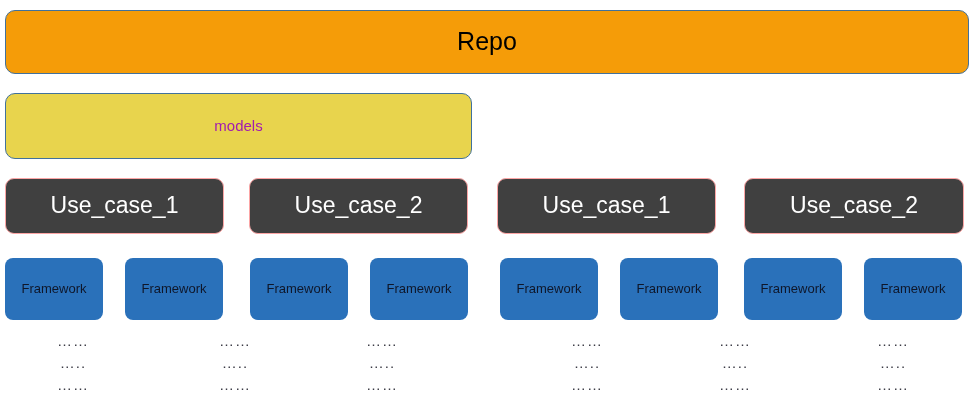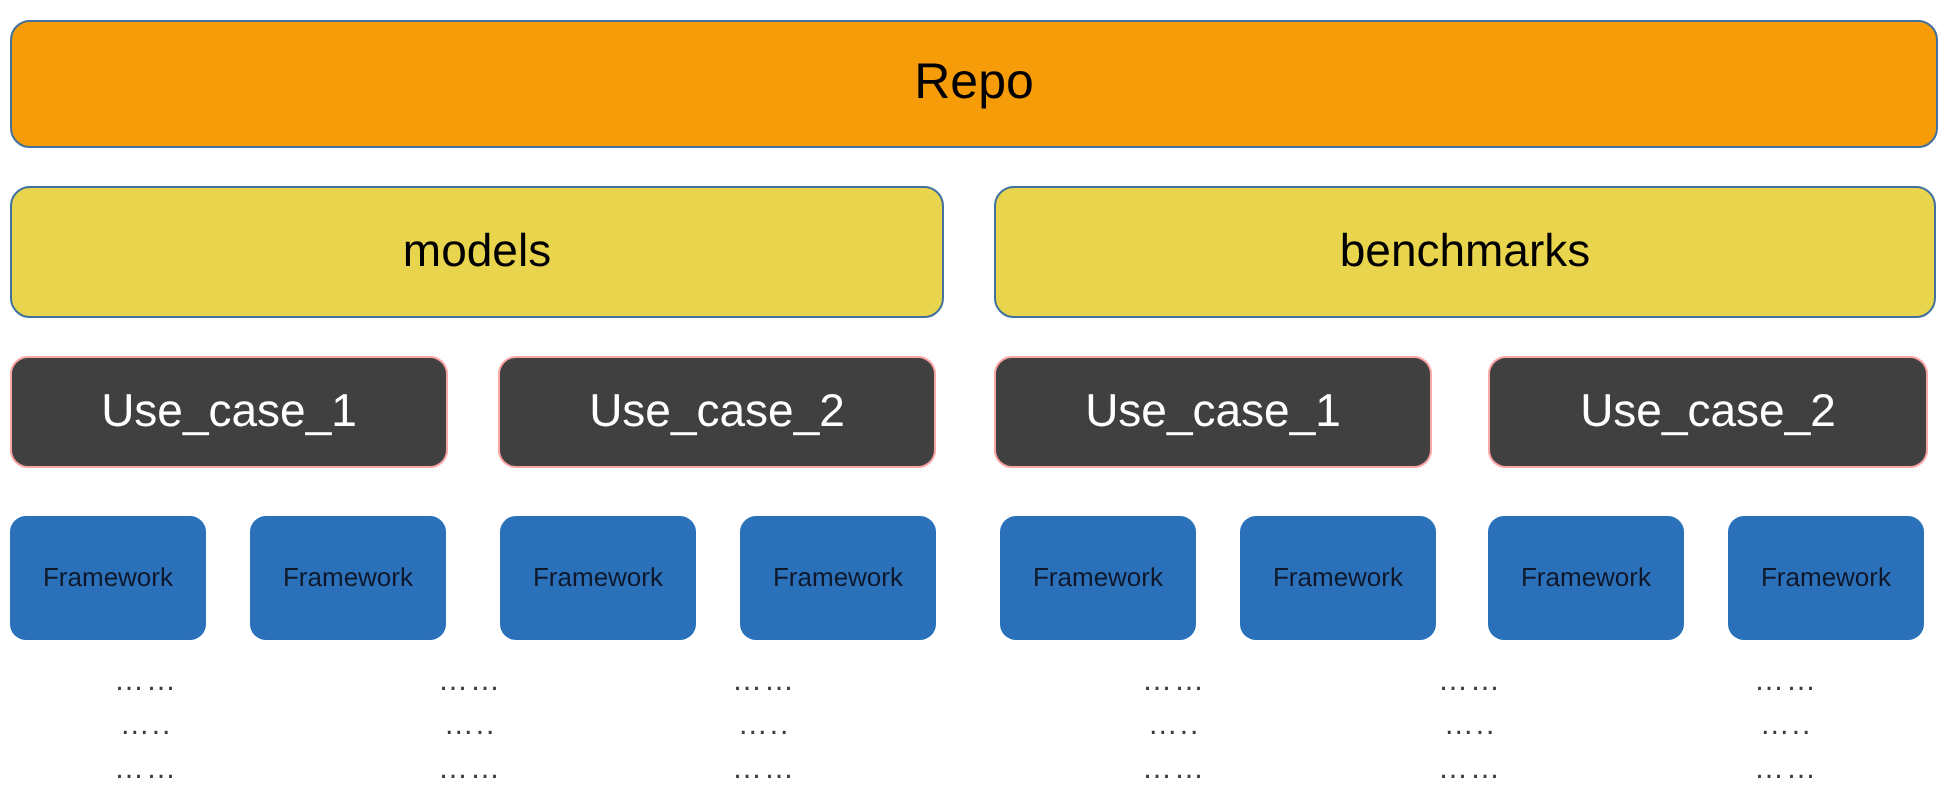--- a/index.html
+++ b/index.html
@@ -41,22 +41,22 @@
     left: 5px;
     top: 10px;
     width: 964px;
     height: 64px;
   }
   
   .lvl-dir {
     background: #e8d44d;
     border: 1px solid #41719c;
     border-radius: 10px;
-    color: #000000;
-    font-size: 23px;
+    color: #a21caf;
+    font-size: 15px;
     top: 93px;
     height: 66px;
   }
   .dir-models     { left: 5px;   width: 467px; }
   .dir-benchmarks { left: 497px; width: 471px; }
 
   
   .lvl-case {
     background: #404040;
     border: 1px solid #fca5a5;
@@ -113,21 +113,20 @@
   .ell-6 { left: 833px; }
 </style>
 </head>
 <body>
 
 <div id="diagram">
 
   <div class="node lvl-repo">Repo</div>
 
   <div class="node lvl-dir dir-models">models</div>
-  <div class="node lvl-dir dir-benchmarks">benchmarks</div>
 
   <div class="node lvl-case case-1">Use_case_1</div>
   <div class="node lvl-case case-2">Use_case_2</div>
   <div class="node lvl-case case-3">Use_case_1</div>
   <div class="node lvl-case case-4">Use_case_2</div>
 
   <div class="node lvl-fw fw-1">Framework</div>
   <div class="node lvl-fw fw-2">Framework</div>
   <div class="node lvl-fw fw-3">Framework</div>
   <div class="node lvl-fw fw-4">Framework</div>

